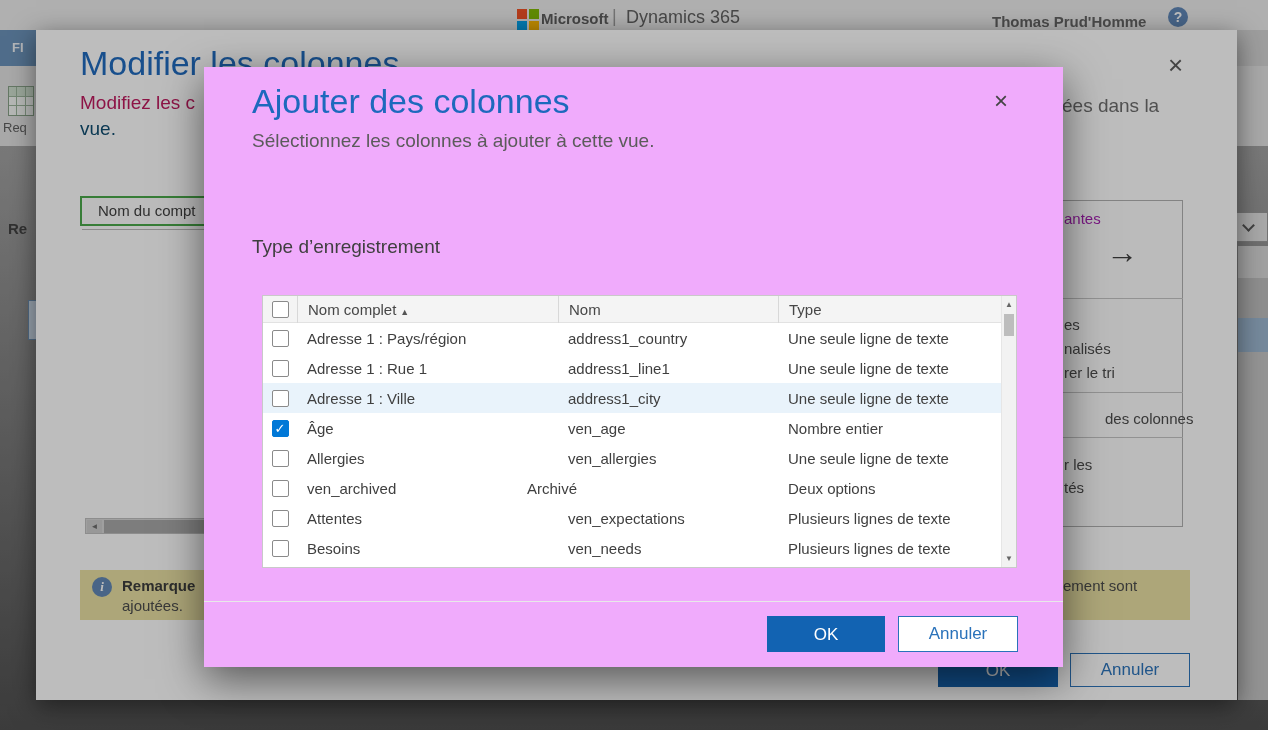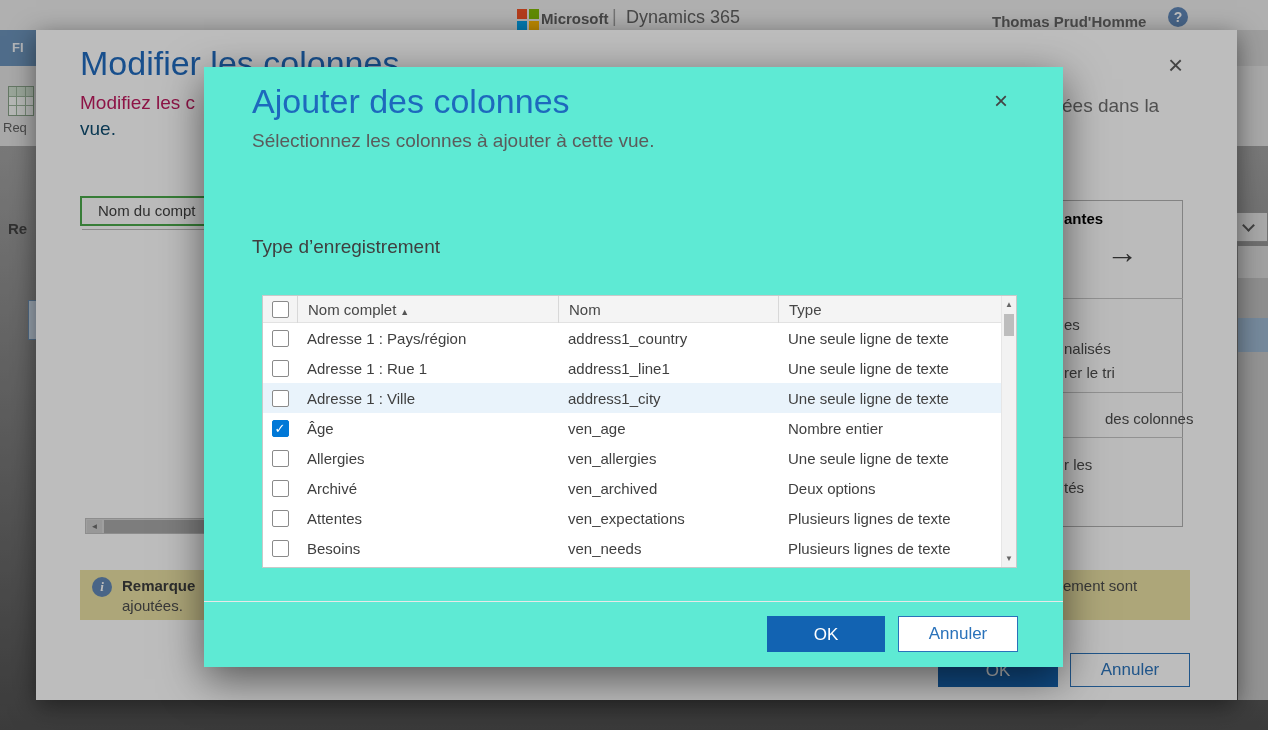--- a/index.html
+++ b/index.html
@@ -46,21 +46,21 @@
   .bgdialog .abs{position:absolute;}
   .bg-title{left:44px;top:14px;font-size:34px;color:#1d69bd;}
   .bg-sub1{left:44px;top:62px;font-size:19px;color:#be185d;}
   .bg-sub2{left:44px;top:88px;font-size:19px;color:#0c4a6e;}
   .bg-subr{left:1026px;top:65px;font-size:19px;color:#6b6b6b;}
   .bg-close{left:1132px;top:22px;font-size:26px;color:#5a5a5a;line-height:26px;cursor:default;}
   .greenbox{left:44px;top:166px;width:170px;height:30px;border:2px solid #48a848;background:#fdfdfd;
         font-size:15px;color:#3c3c3c;line-height:26px;padding-left:16px;}
   .greenline{left:46px;top:199px;width:240px;height:1px;background:#b9b9b9;}
   .taskpanel{left:864px;top:170px;width:283px;height:327px;border:1px solid #b0b0b0;background:#fcfcfc;}
-  .bg-antes{left:1028px;top:180px;font-size:15px;font-weight:bold;color:#000000;}
+  .bg-antes{left:1028px;top:180px;font-size:15px;font-weight:normal;color:#a21caf;}
   .bg-arrow{left:1070px;top:204px;font-size:32px;color:#3d3d3d;}
   .tsep{left:884px;width:263px;height:1px;background:#c4c4c4;}
   .ts1{top:268px;}.ts2{top:362px;}.ts3{top:407px;}
   .tfrag{font-size:15px;color:#4a4a4a;}
   .tf0{left:1028px;top:286px;}.tf1{left:1028px;top:310px;}.tf2{left:1028px;top:334px;}
   .tf3{left:1030px;top:380px;margin-left:39px;}.tf4{left:1028px;top:426px;text-align:center;}.tf5{left:1028px;top:449px;}
   .notebar{left:44px;top:540px;width:1110px;height:50px;background:#e9e0a2;}
   .noteicon{left:12px;top:7px;width:20px;height:20px;border-radius:50%;background:#6187b5;color:#fff;
         font-size:13px;font-weight:bold;font-style:italic;text-align:center;line-height:20px;font-family:"Liberation Serif",serif;}
   .notelbl{left:42px;top:7px;font-size:15px;font-weight:bold;color:#3a3a3a;}
@@ -73,21 +73,21 @@
   .btn{display:block;text-align:center;cursor:default;}
   .bg-ok{left:902px;top:623px;width:120px;height:34px;background:#1263b2;color:#fff;font-size:17px;
         line-height:34px;border:1px solid #1263b2;}
   .bg-cancel{left:1034px;top:623px;width:120px;height:34px;background:#fff;color:#2a72ba;font-size:17px;
         line-height:32px;border:1px solid #2a72ba;}
 
   
   .dim{left:0;top:0;width:1268px;height:730px;background:rgba(12,12,12,.27);z-index:3;}
 
   
-  .dialog{left:204px;top:67px;width:859px;height:600px;background:#5eead4;z-index:4;
+  .dialog{left:204px;top:67px;width:859px;height:600px;background:#f0abfc;z-index:4;
         box-shadow:0 12px 40px rgba(0,0,0,.55);}
   .dialog .abs{position:absolute;}
   .d-title{left:48px;top:15px;font-size:34px;color:#1d69bd;}
   .d-sub{left:48px;top:63px;font-size:19px;color:#5b5b5b;}
   .d-close{left:790px;top:22px;font-size:24px;color:#444;line-height:24px;cursor:default;}
   .rtlabel{left:48px;top:169px;font-size:19px;color:#3f3f3f;}
   .select{left:279px;top:166px;width:300px;height:30px;border:1px solid #8a8a8a;background:#fff;}
   .selval{position:absolute;left:10px;top:5px;font-size:15px;color:#222;}
   .selchev{position:absolute;right:12px;top:8px;width:9px;height:9px;border-right:2px solid #333;
         border-bottom:2px solid #333;transform:rotate(45deg);}
@@ -271,22 +271,22 @@
               <span class="cb"></span>
             </span>
             <span class="cell c1">Allergies</span>
             <span class="cell c2">ven_allergies</span>
             <span class="cell c3">Une seule ligne de texte</span>
           </div>
           <div class="lrow">
             <span class="ccell">
               <span class="cb"></span>
             </span>
+            <span class="cell c2">ven_archived</span>
             <span class="cell c1">Archivé</span>
-            <span class="cell c2">ven_archived</span>
             <span class="cell c3">Deux options</span>
           </div>
           <div class="lrow">
             <span class="ccell">
               <span class="cb"></span>
             </span>
             <span class="cell c1">Attentes</span>
             <span class="cell c2">ven_expectations</span>
             <span class="cell c3">Plusieurs lignes de texte</span>
           </div>

